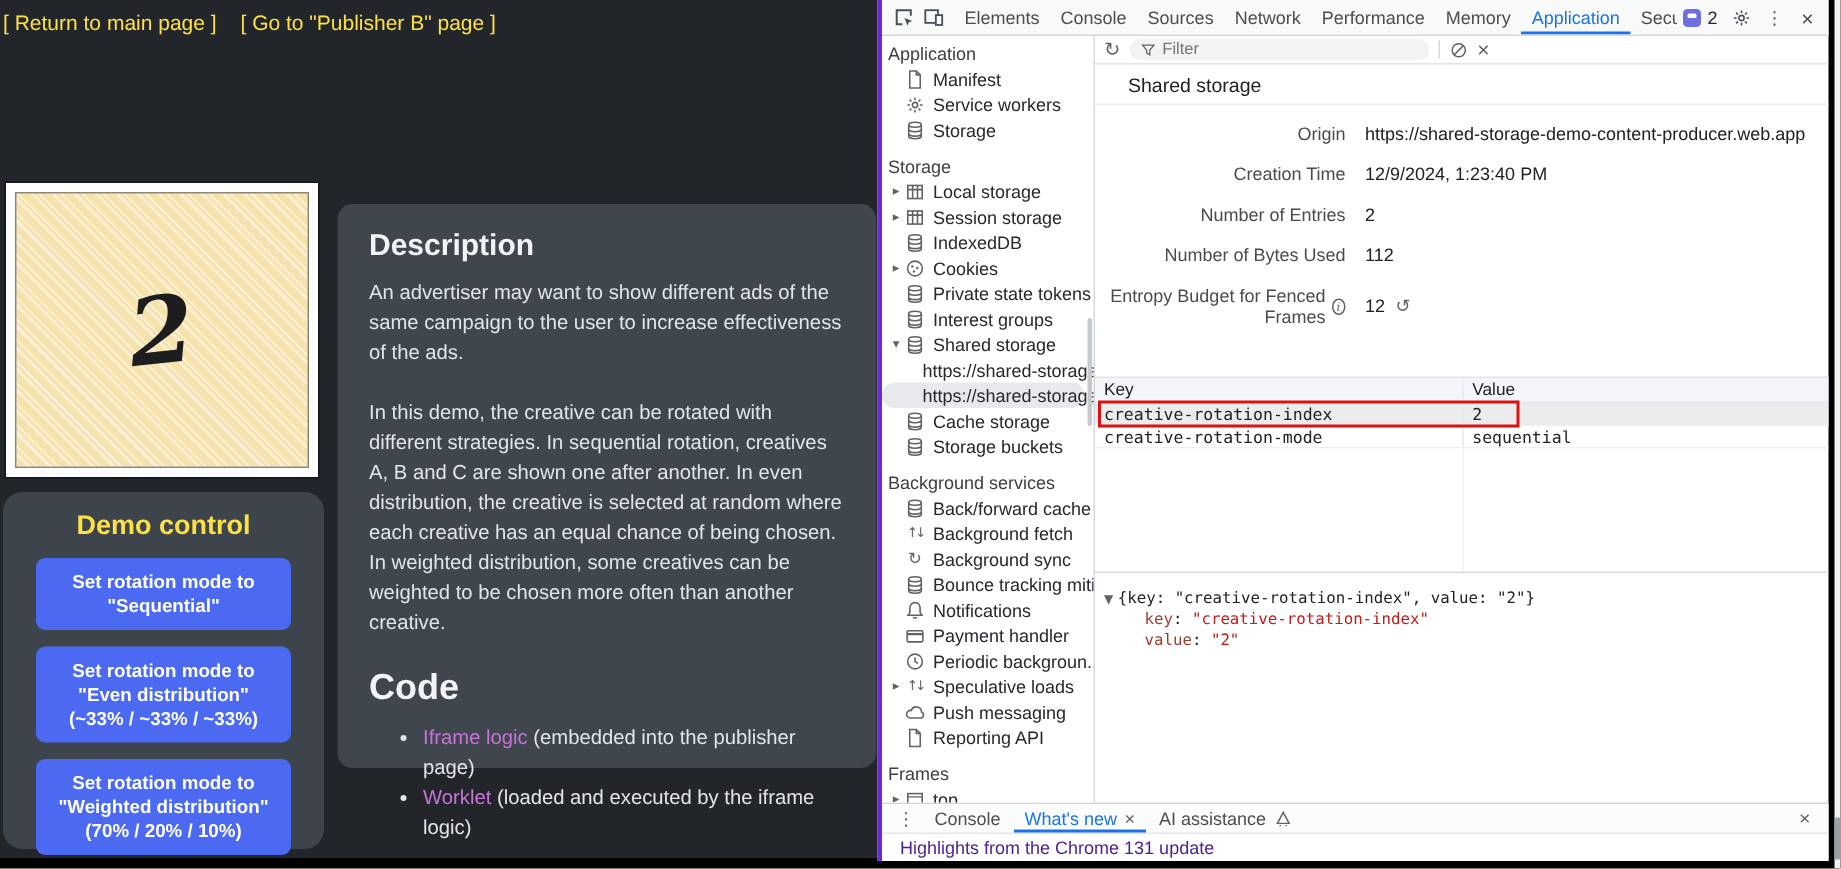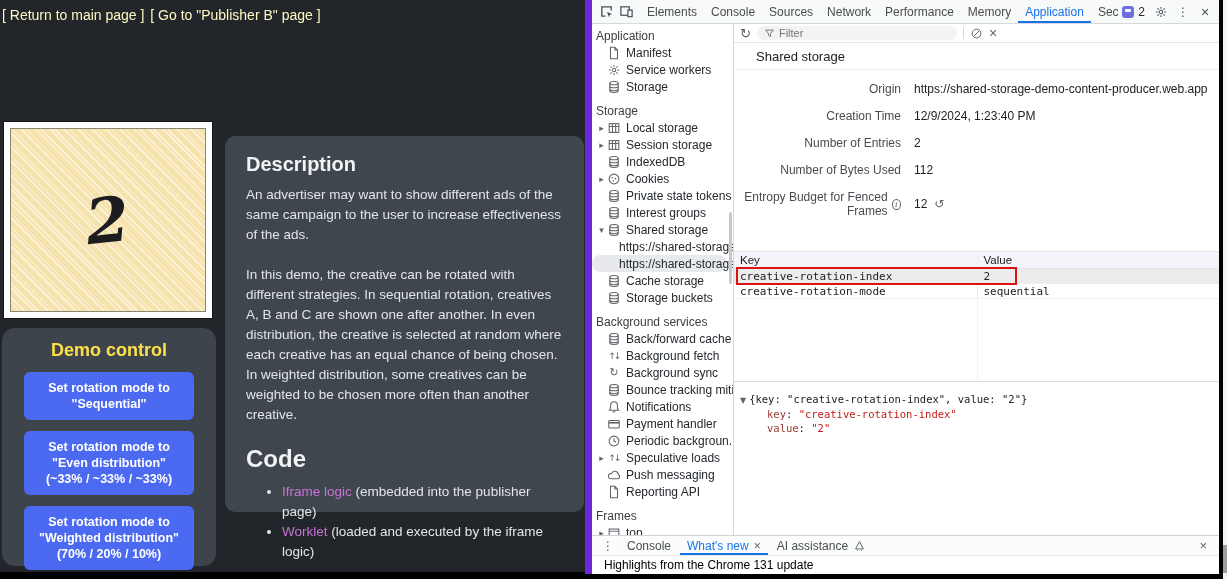--- a/index.html
+++ b/index.html
@@ -6,21 +6,21 @@
   html,body { width:1227px; height:579px; }
   body {
     position: relative; background:#000; overflow:hidden;
     font-family:"Liberation Sans", sans-serif; -webkit-font-smoothing:antialiased;
   }
   .glyph { font-family:"DejaVu Sans", sans-serif; }
 
   
   .page { position:absolute; left:0; top:0; width:585px; height:572px; background:#22262b; color:#e8eaed; }
   .nav-links { padding:7px 2px 0 2px; font-size:14px; }
-  .nav-links a { color:#fef9c3; text-decoration:none; margin-right:2px; cursor:pointer; }
+  .nav-links a { color:#fde047; text-decoration:none; margin-right:12px; cursor:pointer; }
   .pub-row { position:absolute; left:2px; top:70px; display:flex; align-items:center; gap:16px; }
   .pub-badge { background:#2f9e44; color:#fff; font-weight:bold; font-size:15px; padding:11px 15px; border-radius:9px; border:none; cursor:pointer; }
   .page-h1 { font-size:25px; font-weight:bold; color:#f1f3f4; letter-spacing:.2px; }
   .creative { position:absolute; left:4px; top:122px; width:208px; height:196px; background:#fff; padding:6px; box-shadow:0 0 0 1px #15171a; }
   .creative-inner {
     width:100%; height:100%; border:1px solid #8a8676; position:relative;
     background:repeating-linear-gradient(45deg,#f6e2ac 0 5px,#fbf0d3 5px 7px,#f6e2ac 7px 9px,#fdf5dd 9px 10px);
     display:flex; align-items:center; justify-content:center;
   }
   .creative-digit { font-family:"DejaVu Serif", serif; font-style:italic; font-weight:bold; font-size:62px; color:#1d1d1f; transform:rotate(-6deg); }
@@ -33,21 +33,21 @@
   }
   .desc-card { position:absolute; left:225px; top:136px; width:359px; height:376px; background:#3f464e; border-radius:10px; padding:17px 21px; }
   .desc-h { font-size:20px; font-weight:bold; color:#f1f3f4; margin-bottom:9px; }
   .desc-p { font-size:13.5px; line-height:20px; color:#e3e5e8; margin-bottom:20px; }
   .code-h { font-size:24px; font-weight:bold; color:#f1f3f4; margin:2px 0 9px 0; }
   .code-list { margin-left:36px; font-size:13.5px; line-height:20px; color:#e3e5e8; }
   .code-list li { margin-bottom:0; }
   .code-link { color:#c873d6; cursor:pointer; }
 
   
-  .devtools { position:absolute; left:585px; top:0; width:634px; height:574px; background:#fff; border-left:7px solid #6d28d9; display:flex; flex-direction:column; font-size:12px; color:#24292e; }
+  .devtools { position:absolute; left:585px; top:0; width:634px; height:574px; background:#fff; border-left:3px solid #6d28d9; display:flex; flex-direction:column; font-size:12px; color:#24292e; }
   .dt-tabbar { height:24px; flex:0 0 24px; display:flex; align-items:center; background:#f8f9f9; border-bottom:1px solid #d5d8dc; padding:0 4px; }
   .dt-tabbar .ticon { width:20px; height:18px; display:flex; align-items:center; justify-content:center; color:#46505a; cursor:pointer; flex:0 0 auto; }
   .dt-tabs { display:flex; align-items:center; height:100%; margin-left:4px; flex:1 1 auto; overflow:hidden; }
   .dt-tab { padding:0 7px; height:100%; display:flex; align-items:center; color:#4a4d51; cursor:pointer; white-space:nowrap; }
   .dt-tab.active { color:#1a73e8; box-shadow:inset 0 -2px 0 #1a73e8; }
   .dt-right-icons { display:flex; align-items:center; gap:2px; flex:0 0 auto; }
   .badge-wrap { display:flex; align-items:center; gap:4px; padding:0 4px; cursor:pointer; }
   .badge-ic { width:12px; height:12px; border-radius:3px; background:#6e6ede; position:relative; }
   .badge-ic::after { content:""; position:absolute; left:3px; top:3px; width:6px; height:3px; background:#fff; border-radius:1px; }
   .dt-body { flex:1 1 auto; display:flex; min-height:0; }
@@ -104,21 +104,21 @@
 
   
   .dt-drawer { flex:0 0 39px; border-top:1px solid #cfd3d8; display:flex; flex-direction:column; }
   .drawer-tabs { height:20px; display:flex; align-items:center; background:#fbfcfc; border-bottom:1px solid #e5e7ea; padding:0 6px; gap:2px; }
   .drawer-tab { display:flex; align-items:center; gap:5px; height:100%; padding:0 7px; color:#4a4d51; cursor:pointer; }
   .drawer-tab.active { color:#1a73e8; box-shadow:inset 0 -2px 0 #1a73e8;align-items:center; }
   .drawer-tab .x { color:#5f6368; font-size:12px; }
   .drawer-dots { color:#5f6368; padding:0 4px; cursor:pointer; }
   .drawer-spacer { flex:1 1 auto; }
   .drawer-close { color:#5f6368; padding:0 6px; cursor:pointer; font-size:13px; }
-  .drawer-content { flex:1 1 auto; display:flex; align-items:center; padding-left:12px; background:#fff; font-size:12px; color:#000000; }
+  .drawer-content { flex:1 1 auto; display:flex; align-items:center; padding-left:12px; background:#fff; font-size:12px; color:#4c1d95; }
 
   .right-sliver { position:absolute; left:1223px; top:0; width:4px; height:579px; background:#f2f3f5; }
   .right-sliver .thumb { position:absolute; left:0; width:4px; top:545px; height:28px; background:#9aa0a6; }
 
   svg.ic, svg.mini { display:block; }
 </style>
 </head>
 <body>
 
 <svg width="0" height="0" style="position:absolute">

